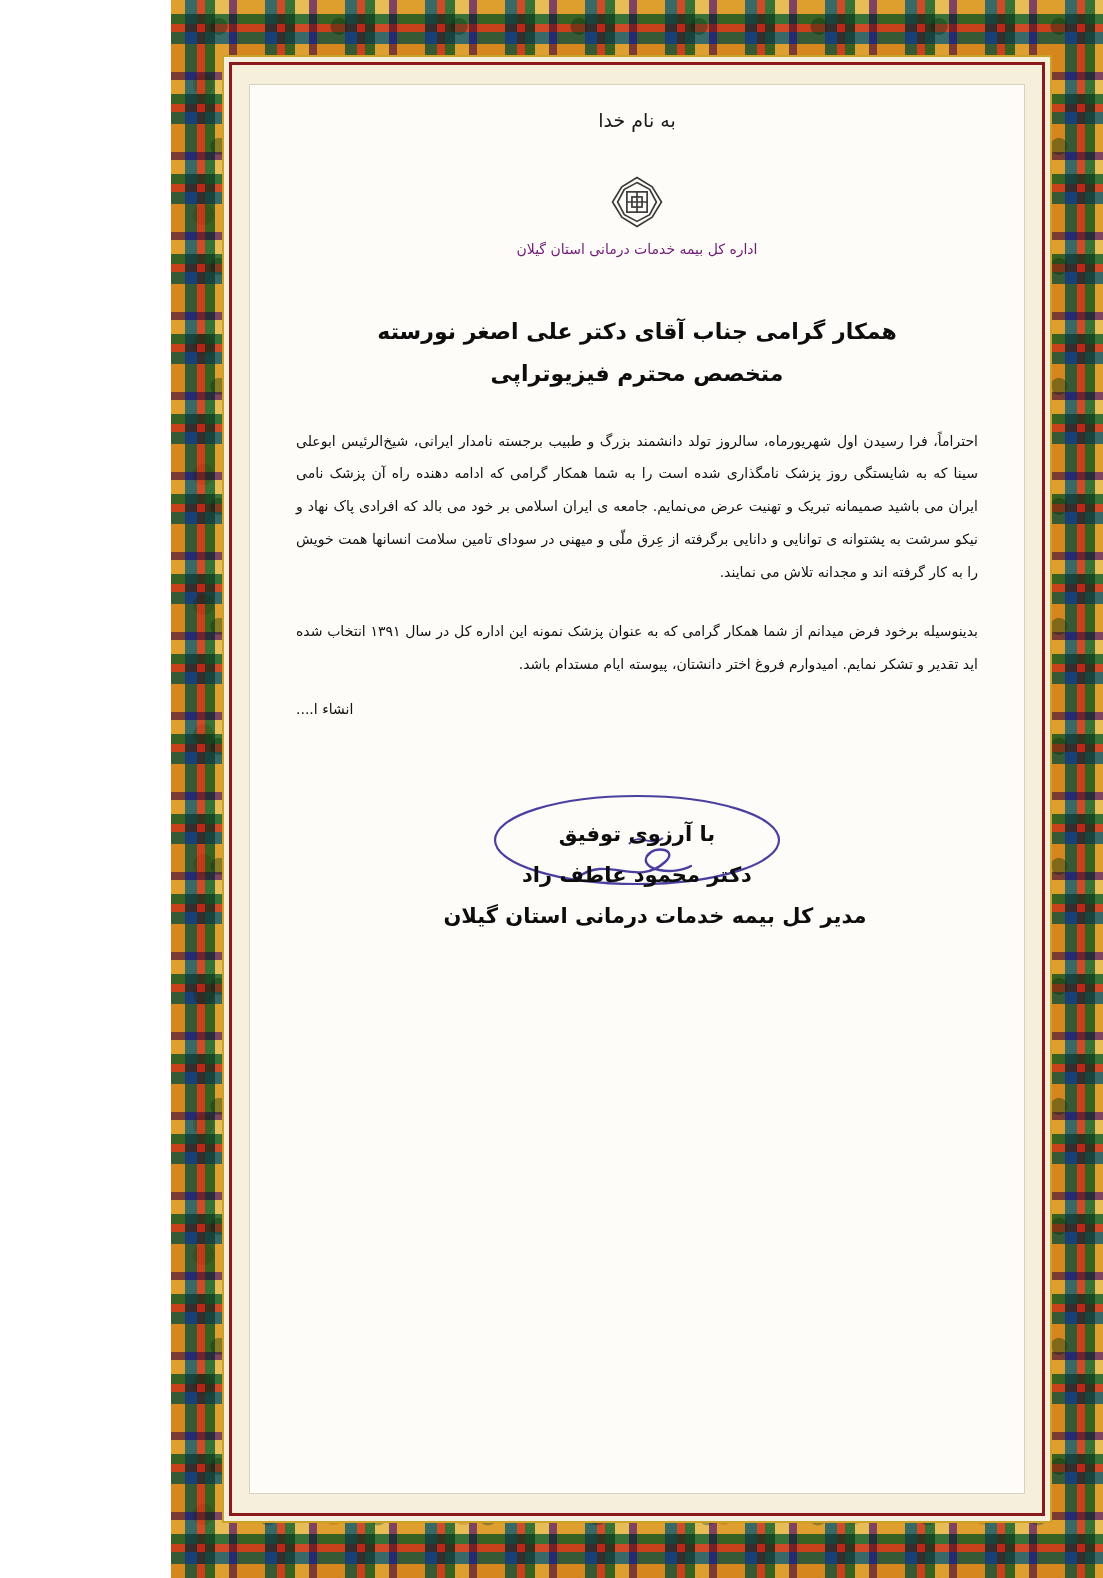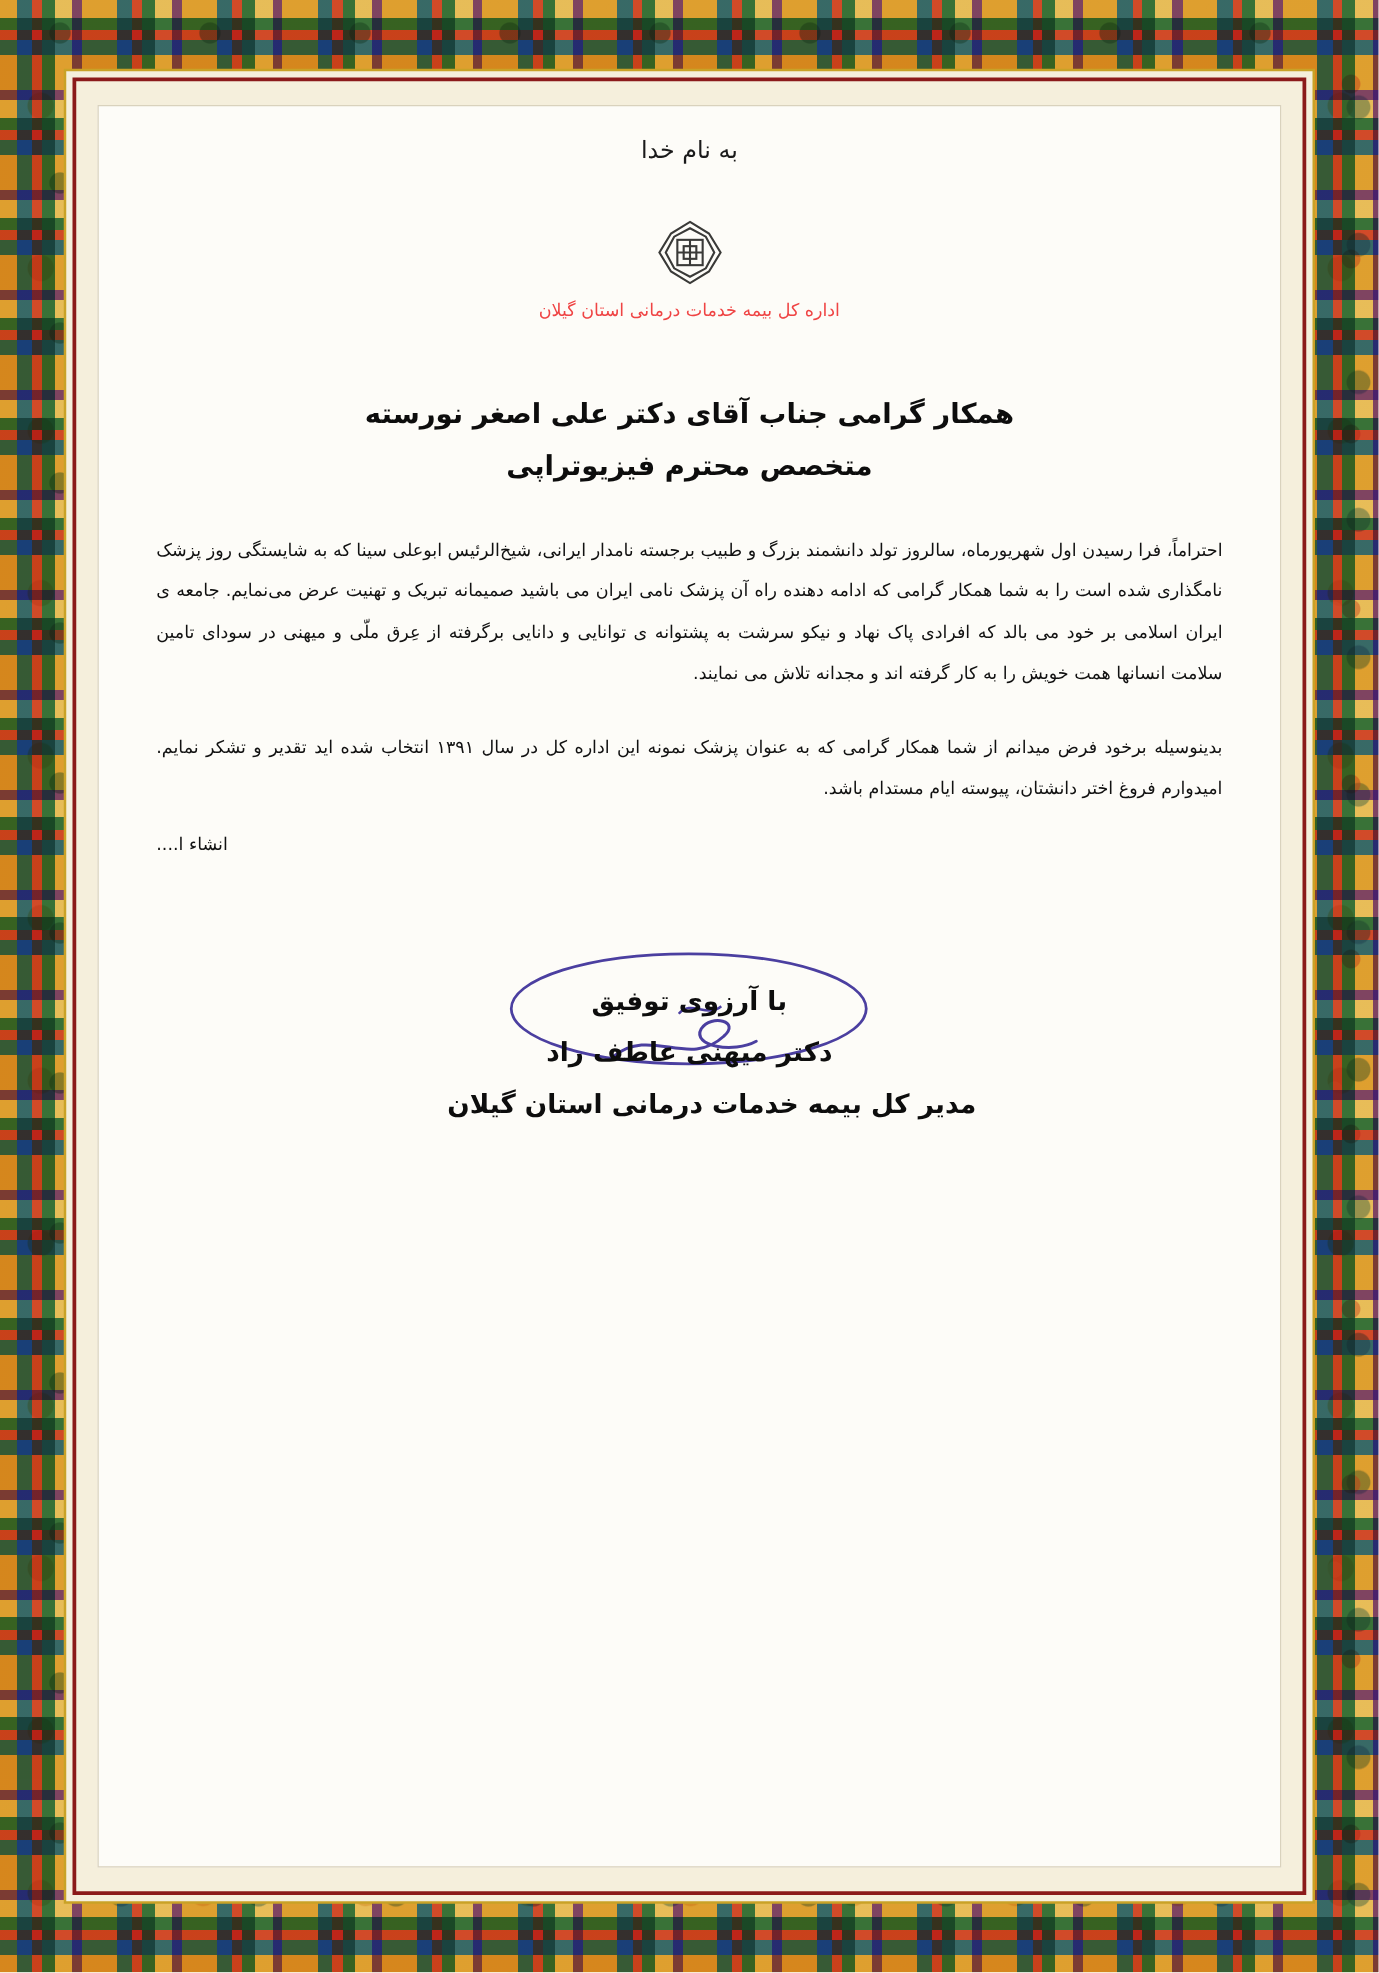--- a/index.html
+++ b/index.html
@@ -6,21 +6,21 @@
     margin: 0;
     padding: 0;
     background: #ffffff;
   }
   body {
     font-family: "DejaVu Sans", "Liberation Sans", sans-serif;
   }
 
   .page {
     position: relative;
-    width: 1103px;
+    width: 932px;
     height: 1578px;
     overflow: hidden;
     background: #f7f2e2;
   }
 
   
   .border-frame {
     position: absolute;
     inset: 0;
     background:
@@ -107,21 +107,21 @@
     height: 54px;
   }
   .org-line-1 {
     font-size: 14px;
     margin: 6px 0 0 0;
     color: #262626;
   }
   .org-line-2 {
     font-size: 14px;
     margin: 12px 0 0 0;
-    color: #ef4444;
+    color: #701a75;
   }
 
   .addressee {
     text-align: center;
     font-weight: bold;
     font-size: 22px;
     line-height: 1.9;
     margin: 0 0 30px 0;
     color: #0d0d0d;
   }
@@ -216,20 +216,20 @@
       <p class="body-par tail">انشاء ا....</p>
 
       <div class="closing">
         <div class="sig-wrap">
           <svg class="sig-ellipse" viewBox="0 0 300 108">
             <ellipse cx="150" cy="48" rx="142" ry="44" fill="none" stroke="#4b3fa0" stroke-width="2.2"></ellipse>
             <path d="M90 86 C120 62, 150 96, 178 70 C192 58, 168 52, 160 64 C152 78, 186 84, 204 74" fill="none" stroke="#4b3fa0" stroke-width="2.4" stroke-linecap="round"></path>
             <path d="M142 52 C152 40, 164 56, 176 46" fill="none" stroke="#4b3fa0" stroke-width="2"></path>
           </svg>
           <div class="closing-line">با آرزوی توفیق</div>
-          <div class="closing-line closing-name">دکتر میهنی عاطف راد</div>
+          <div class="closing-line closing-name">دکتر محمود عاطف راد</div>
           <div class="closing-line closing-role">مدیر کل بیمه خدمات درمانی استان گیلان</div>
         </div>
       </div>
 
     </div>
   </div>
 </div>
 
 </body></html>

